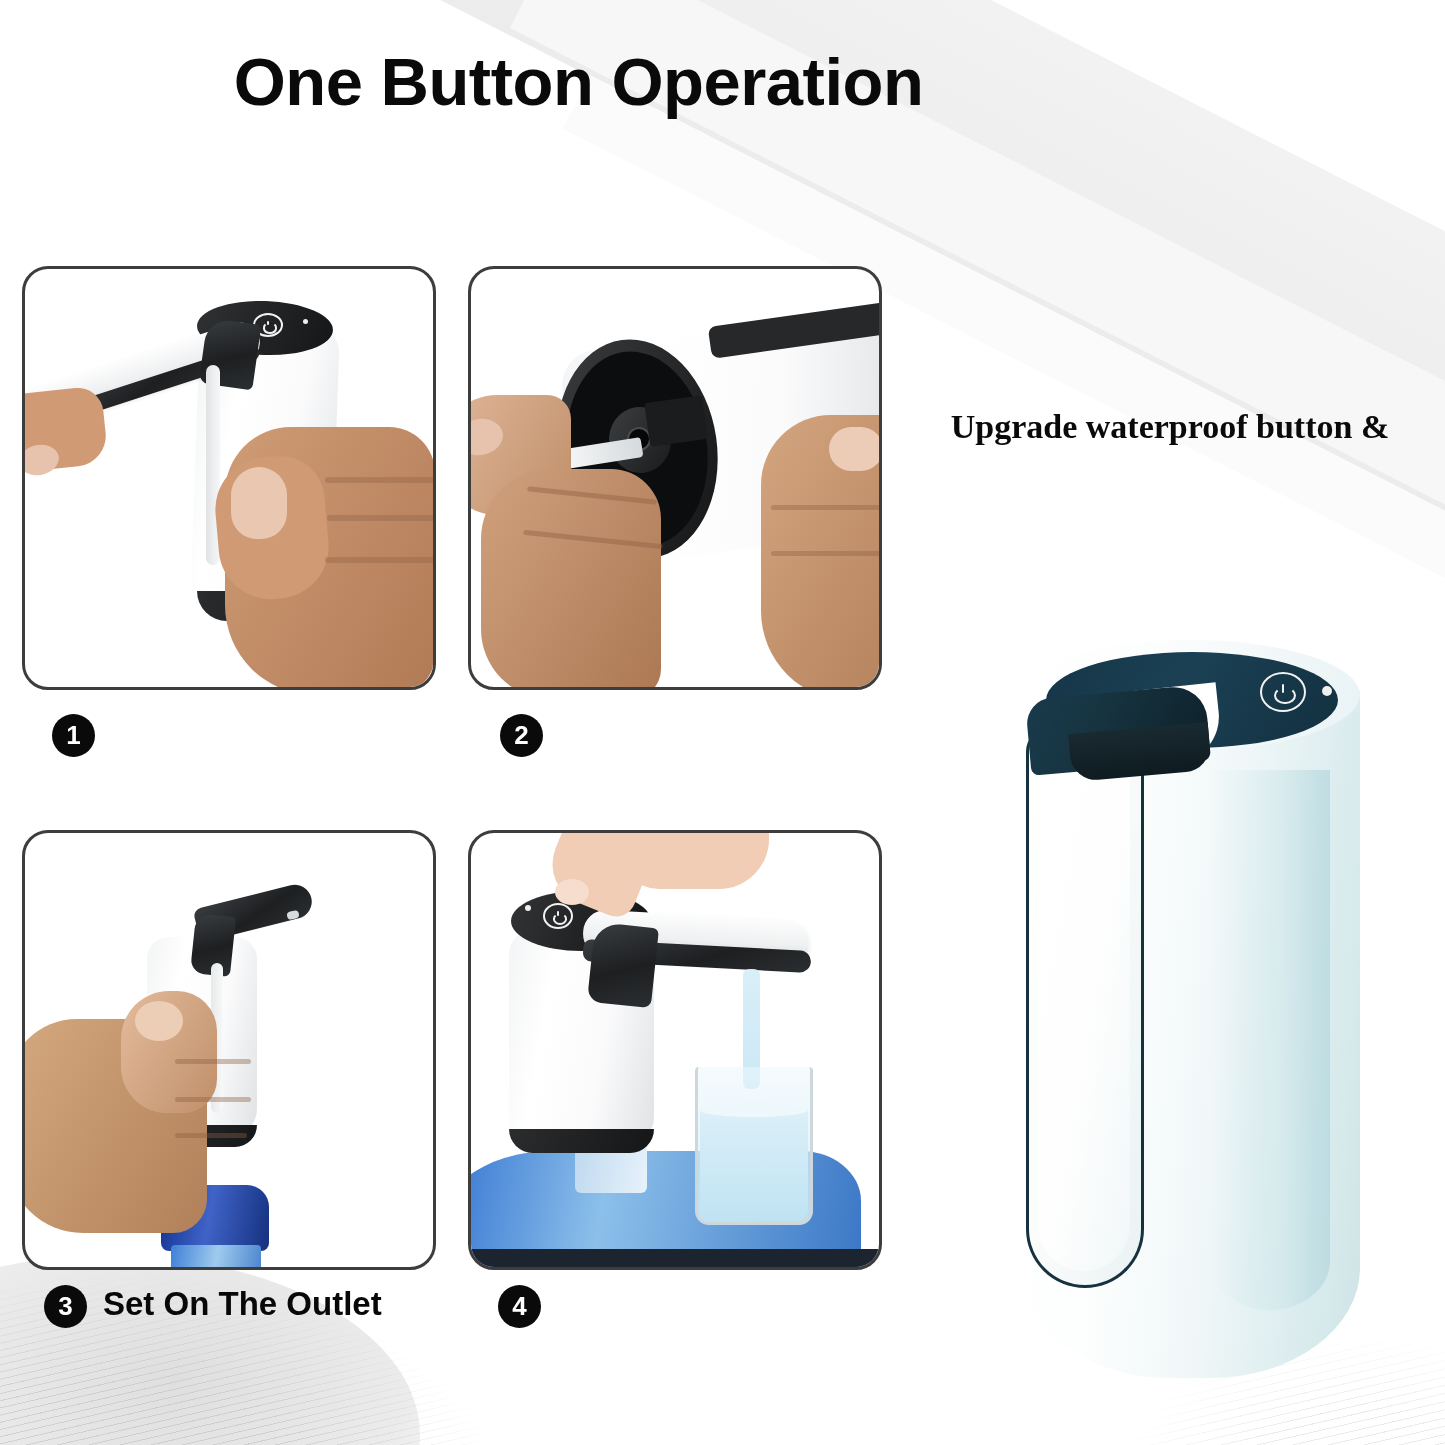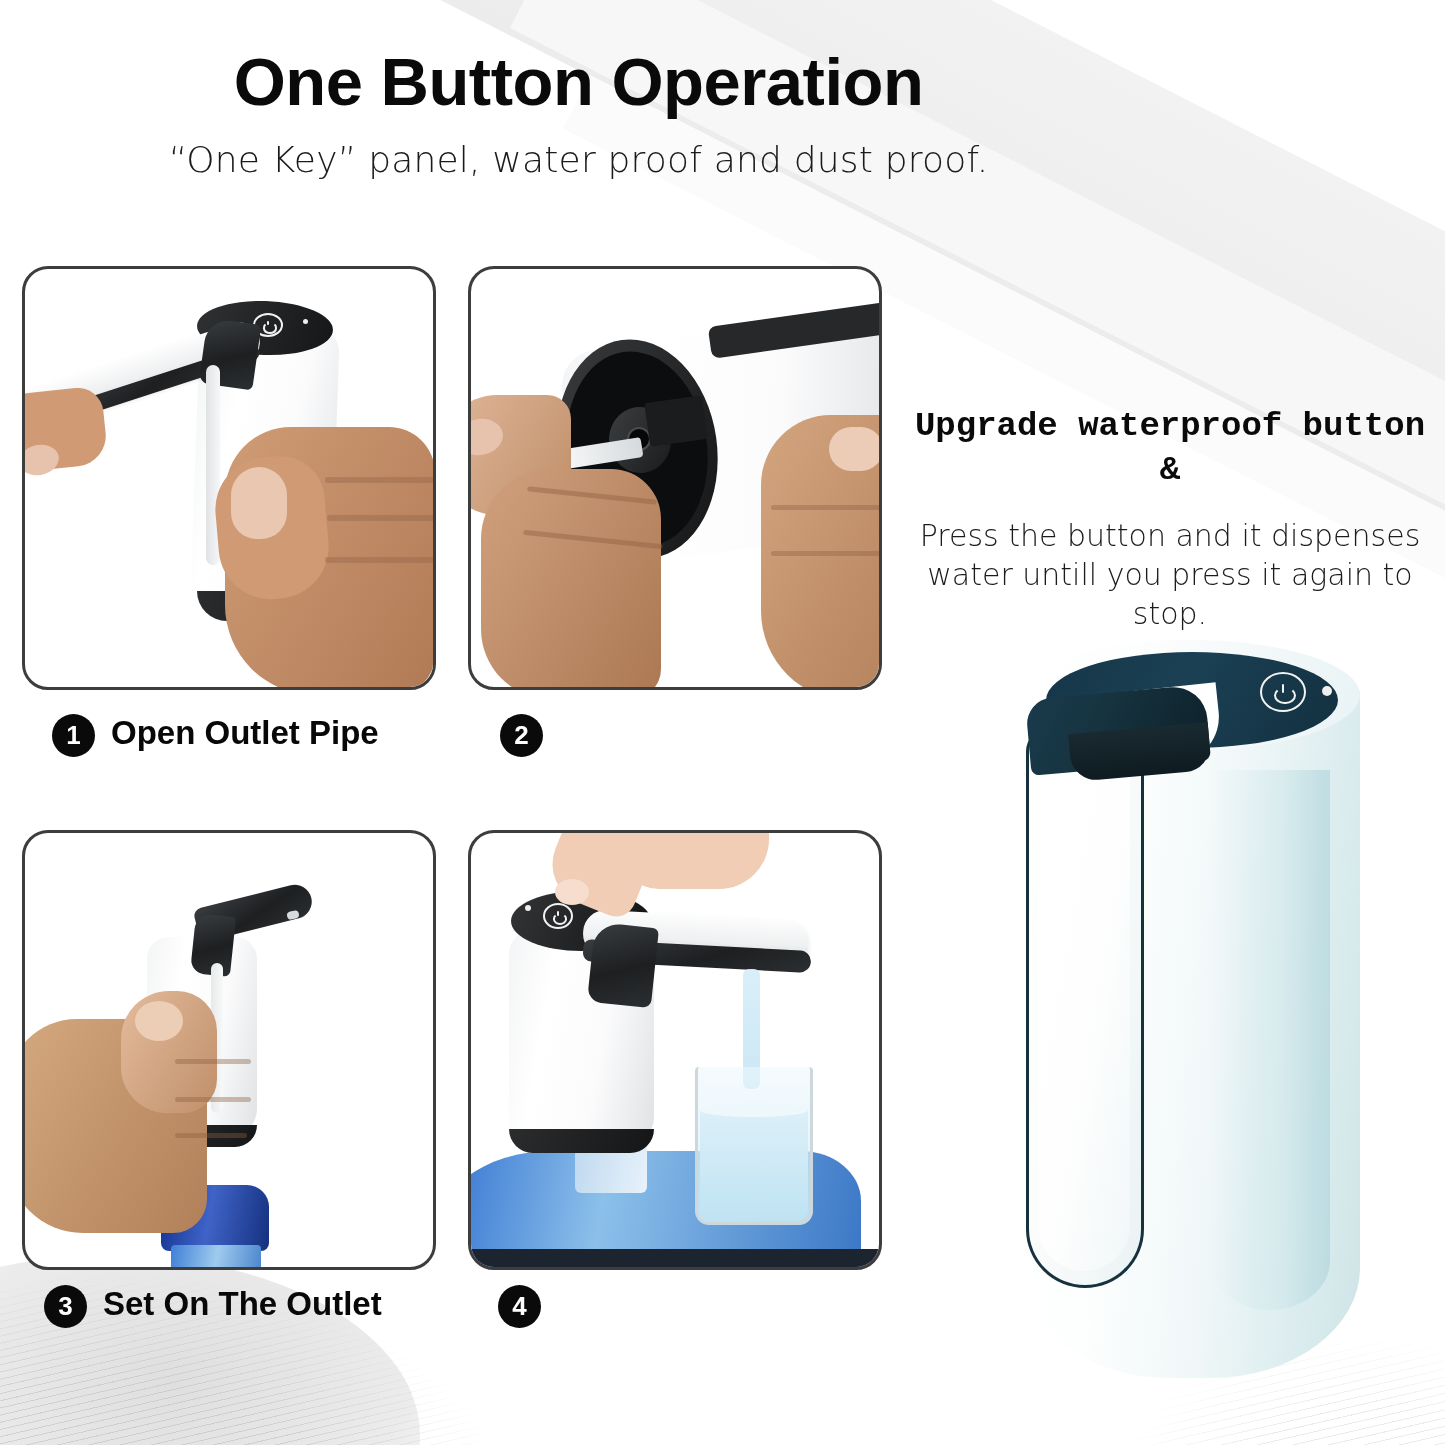--- a/index.html
+++ b/index.html
@@ -112,21 +112,21 @@
     background:#0a0a0a; color:#fff;
     font-size:26px; font-weight:bold;
     display:flex; align-items:center; justify-content:center;
     margin-top:2px;
   }
 
   
   #feature{ position:absolute; left:900px; top:405px; width:540px; z-index:5; text-align:center; }
   #feat-title{
     font-size:34px; font-weight:bold; color:#0a0a0a; line-height:1.28;
-    font-family:Liberation Mono, monospace;
+    font-family:Liberation Serif, serif;
   }
   #feat-body{
     margin-top:24px;
     font-size:30px; color:#1c1c1c; font-weight:300; line-height:1.30;
     font-family:"DejaVu Sans", sans-serif;
   }
 
   
   .ill{ position:absolute; inset:0; }
 
@@ -274,21 +274,20 @@
   <div class="diag-band band-tr-1"></div>
   <div class="diag-band band-tr-2"></div>
   <div class="diag-band band-tr-3"></div>
   <div class="blob-bl"></div>
   <div class="hatch-bl"></div>
   <div class="hatch-br"></div>
 </div>
 
 <div id="header">
   <div id="title">One Button Operation</div>
-  <div id="subtitle">“One Key” panel, water proof and dust proof.</div>
 </div>
 
 <div class="panel" id="panel1">
   <div class="ill">
 
     <div class="pump-body" style="left:170px;top:54px;width:140px;height:290px;border-radius:28px 28px 38px 38px;transform:rotate(2deg);"></div>
     <div class="pump-top" style="left:172px;top:32px;width:136px;height:54px;background:linear-gradient(110deg,#2f3133,#141617);transform:rotate(2deg);"></div>
     <div class="pwr-ring" style="left:228px;top:44px;width:30px;height:24px;">
       <div class="pwr-glyph"></div>
     </div>
@@ -308,21 +307,20 @@
     <div class="skin" style="left:200px;top:158px;width:210px;height:268px;border-radius:66px 46px 40px 90px;background:linear-gradient(120deg,#cf9c76,#b07a55);"></div>
     <div class="skin skin-l" style="left:192px;top:188px;width:110px;height:142px;border-radius:52px 44px 52px 52px;transform:rotate(-5deg);"></div>
     <div class="nail" style="left:206px;top:198px;width:56px;height:72px;border-radius:28px 28px 26px 26px;background:#e9c7b1;"></div>
     <div style="position:absolute;left:300px;top:208px;width:112px;height:6px;border-radius:3px;background:rgba(150,105,75,.45);"></div>
     <div style="position:absolute;left:302px;top:246px;width:110px;height:6px;border-radius:3px;background:rgba(150,105,75,.45);"></div>
     <div style="position:absolute;left:300px;top:288px;width:112px;height:6px;border-radius:3px;background:rgba(150,105,75,.45);"></div>
   </div>
 </div>
 <div class="caption" id="cap1">
   <span class="badge">1</span>
-  <span class="cap-text">Open Outlet Pipe</span>
 </div>
 
 <div class="panel" id="panel2">
   <div class="ill">
 
     <div class="pump-body" style="left:100px;top:62px;width:330px;height:218px;border-radius:36px 18px 18px 36px;transform:rotate(-8deg);"></div>
     <div style="position:absolute;left:238px;top:44px;width:200px;height:32px;background:#262829;border-radius:8px;transform:rotate(-8deg);"></div>
 
     <div style="position:absolute;left:86px;top:70px;width:160px;height:220px;border-radius:50%;background:linear-gradient(120deg,#3a3c3e,#141516);transform:rotate(-8deg);"></div>
     <div style="position:absolute;left:96px;top:82px;width:140px;height:196px;border-radius:50%;background:#0c0d0e;transform:rotate(-8deg);"></div>
@@ -410,21 +408,20 @@
   </div>
 </div>
 <div class="caption" id="cap4">
   <span class="badge">4</span>
 </div>
 
 <div id="feature">
   <div id="feat-title">
     <div>Upgrade waterproof button &amp;</div>
   </div>
-  <div id="feat-body">Press the button and it dispenses water untill you press it again to stop.</div>
 </div>
 
 <div id="hero">
   <div id="hero-body"></div>
   <div id="hero-gloss"></div>
   <div id="hero-ellipse-top"></div>
   <div id="hero-panel"></div>
   <div id="hero-panel-notch"></div>
   <div id="hero-arm"></div>
   <div id="hero-arm-inner"></div>

